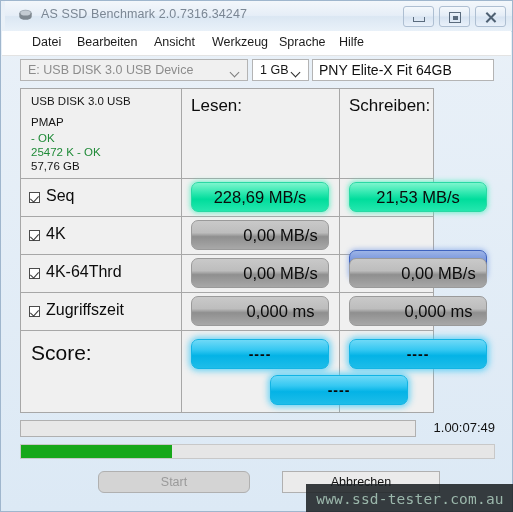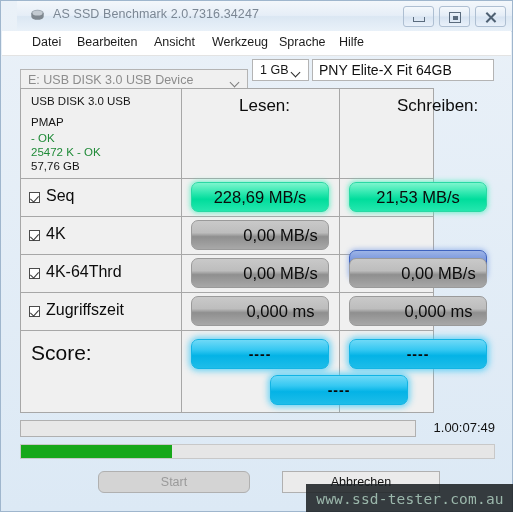--- a/index.html
+++ b/index.html
@@ -9,21 +9,21 @@
     background:#d8e6f2;
   }
   .window{
     position:absolute;left:0;top:0;width:513px;height:512px;
     box-sizing:border-box;
     background:linear-gradient(to bottom,#eaf1f8 0%,#dce9f5 100%);
     border:1px solid #9fb6cd;
   }
   
   .titlebar{
-    position:absolute;left:16px;top:0;right:0;height:30px;
+    position:absolute;left:4px;top:0;right:0;height:30px;
     background:linear-gradient(to bottom,#f3f7fb 0%,#e6eef7 48%,#dbe7f3 52%,#e9f1f9 100%);
     border-bottom:1px solid #cfdceb;
   }
   .title-icon{
     position:absolute;left:12px;top:7px;width:17px;height:15px;
   }
   .title-text{
     position:absolute;left:36px;top:6px;
     font-size:12.5px;color:#7b8794;letter-spacing:.1px;
     white-space:nowrap;
@@ -51,21 +51,21 @@
   .menu-item{
     position:absolute;top:4px;font-size:12.5px;color:#1c1c1c;white-space:nowrap;
     padding:0 2px;
   }
   
   .selrow{position:absolute;left:0;top:56px;right:0;height:26px;}
   .combo{
     position:absolute;box-sizing:border-box;height:22px;
     border:1px solid #b4b4b4;background:#f0f0f0;
   }
-  .combo.drive{left:19px;top:12px;width:228px;background:#f0f0f0;}
+  .combo.drive{left:19px;top:2px;width:228px;background:#f0f0f0;}
   .combo.size{left:251px;top:2px;width:57px;background:#ffffff;}
   .combo-text{
     position:absolute;left:7px;top:3px;font-size:12.5px;white-space:nowrap;
   }
   .combo.drive .combo-text{color:#8c8c8c;}
   .combo.size .combo-text{color:#161616;}
   .chev{position:absolute;right:8px;top:9px;width:8px;height:5px;}
   .chev:before{
     content:"";position:absolute;left:0;top:0;width:6px;height:6px;
     border-left:1.5px solid #7d7d7d;border-bottom:1.5px solid #7d7d7d;
@@ -82,21 +82,21 @@
     position:absolute;left:19px;top:87px;width:414px;height:325px;
     box-sizing:border-box;background:#f0f0f0;
     border:1px solid #a7a7a7;
   }
   .vline{position:absolute;top:0;bottom:0;width:1px;background:#a7a7a7;}
   .hline{position:absolute;left:0;right:0;height:1px;background:#a7a7a7;}
   
   .infocell{position:absolute;left:0;top:0;width:160px;height:89px;}
   .info-l{position:absolute;left:10px;font-size:11.5px;color:#161616;white-space:nowrap;}
   .info-l.green{color:#1f8a37;}
-  .hdr{position:absolute;top:7px;font-size:17px;color:#0c0c0c;white-space:nowrap;margin-left:48px;}
+  .hdr{position:absolute;top:7px;font-size:17px;color:#0c0c0c;white-space:nowrap;}
   
   .rowlabel{position:absolute;font-size:16px;color:#0c0c0c;white-space:nowrap;}
   .cbx{
     position:absolute;width:11px;height:11px;box-sizing:border-box;
     border:1px solid #4b4b4b;background:#fff;
   }
   .cbx:after{
     content:"";position:absolute;left:1.5px;top:1px;width:4px;height:7px;
     border:solid #3a3a3a;border-width:0 1.6px 1.6px 0;transform:rotate(42deg);
   }

